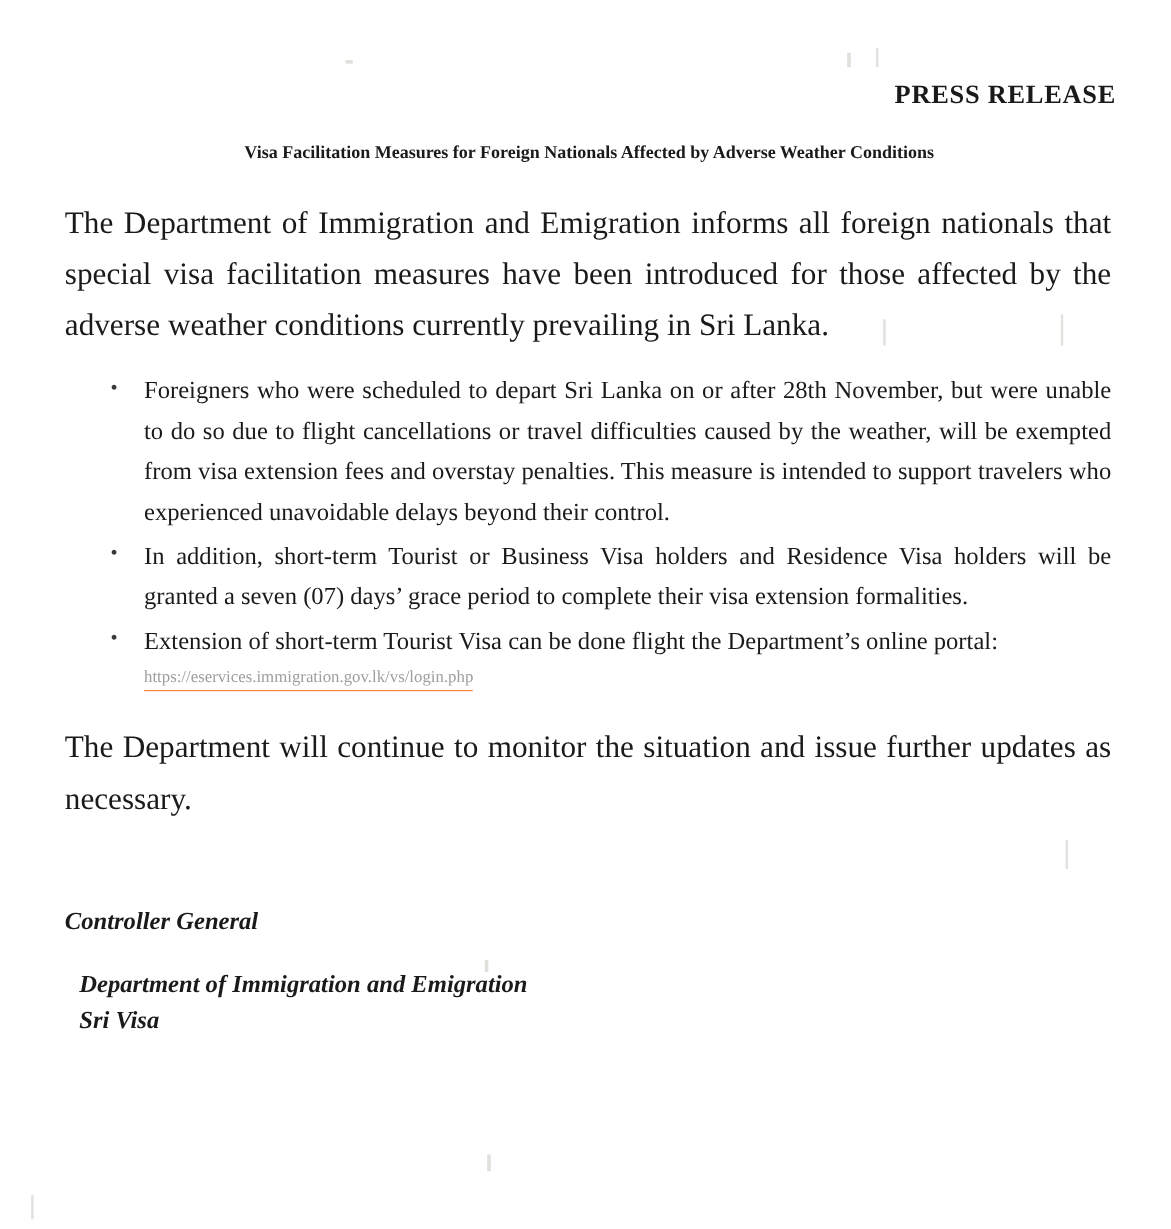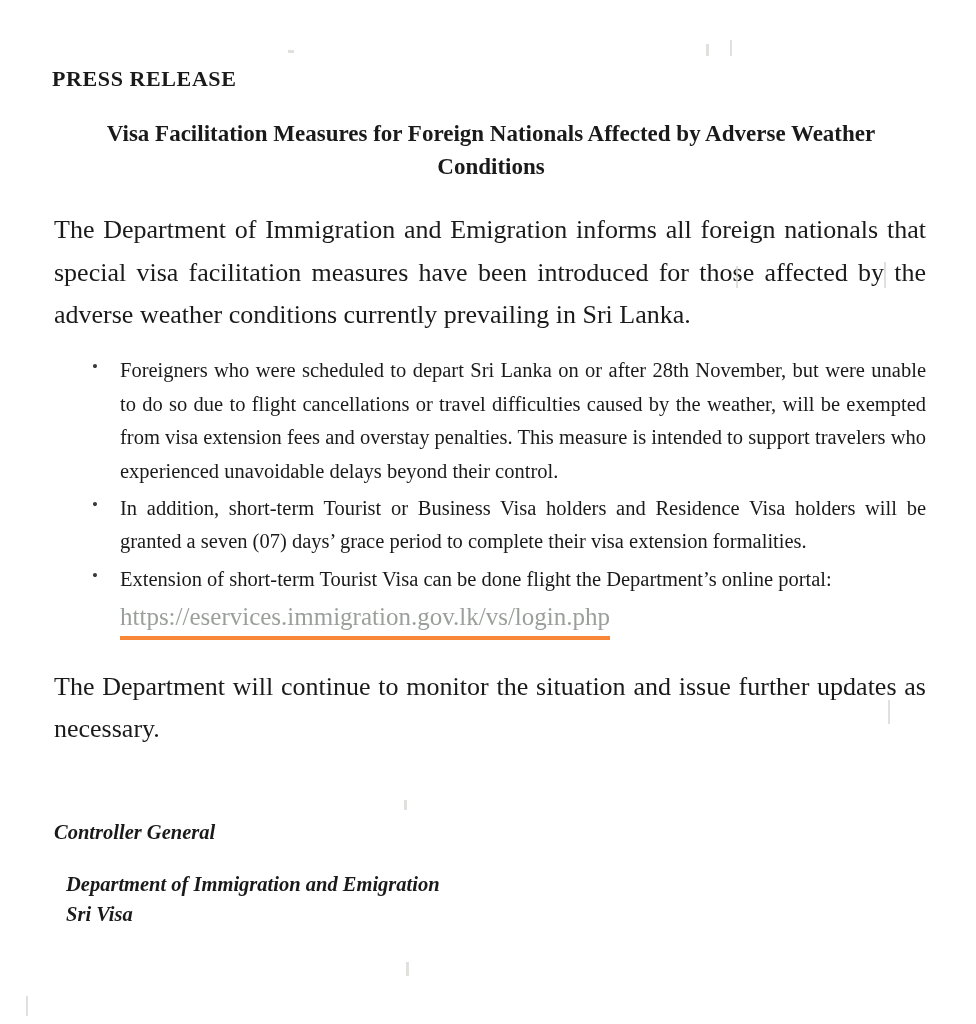--- a/index.html
+++ b/index.html
@@ -23,30 +23,30 @@
     padding: 52px 46px 0 52px;
   }
   
   .artifact {
     position: absolute;
     background: #d8d6d2;
     opacity: .75;
     pointer-events: none;
   }
   .doc-title {
-    text-align: left;
+    text-align: right;
     font-weight: bold;
     font-size: 22px;
     letter-spacing: .6px;
     margin: 14px 0 26px 0;
   }
   .doc-subtitle {
     text-align: center;
     font-weight: bold;
-    font-size: 23px;
+    font-size: 15px;
     line-height: 1.42;
     margin: 0 6px 26px 6px;
   }
   .para {
     font-size: 26px;
     line-height: 1.63;
     text-align: justify;
     text-justify: inter-word;
     margin: 0 4px 18px 2px;
   }
@@ -69,24 +69,24 @@
     content: "\2022";
     position: absolute;
     left: 40px;
     top: -1px;
     font-size: 17px;
     color: #3a3a3a;
   }
   .link {
     display: block;
     color: #8a8f8a;
-    font-size: 25px;
+    font-size: 14px;
     line-height: 1.5;
     text-decoration: none;
-    border-bottom: 4px solid #f97316;
+    border-bottom: 1px solid #f97316;
     width: fit-content;
     margin-top: 2px;
     opacity: .85;
   }
   .closing {
     margin-top: 26px;
   }
   .signature {
     margin-top: 66px;
     font-style: italic;

